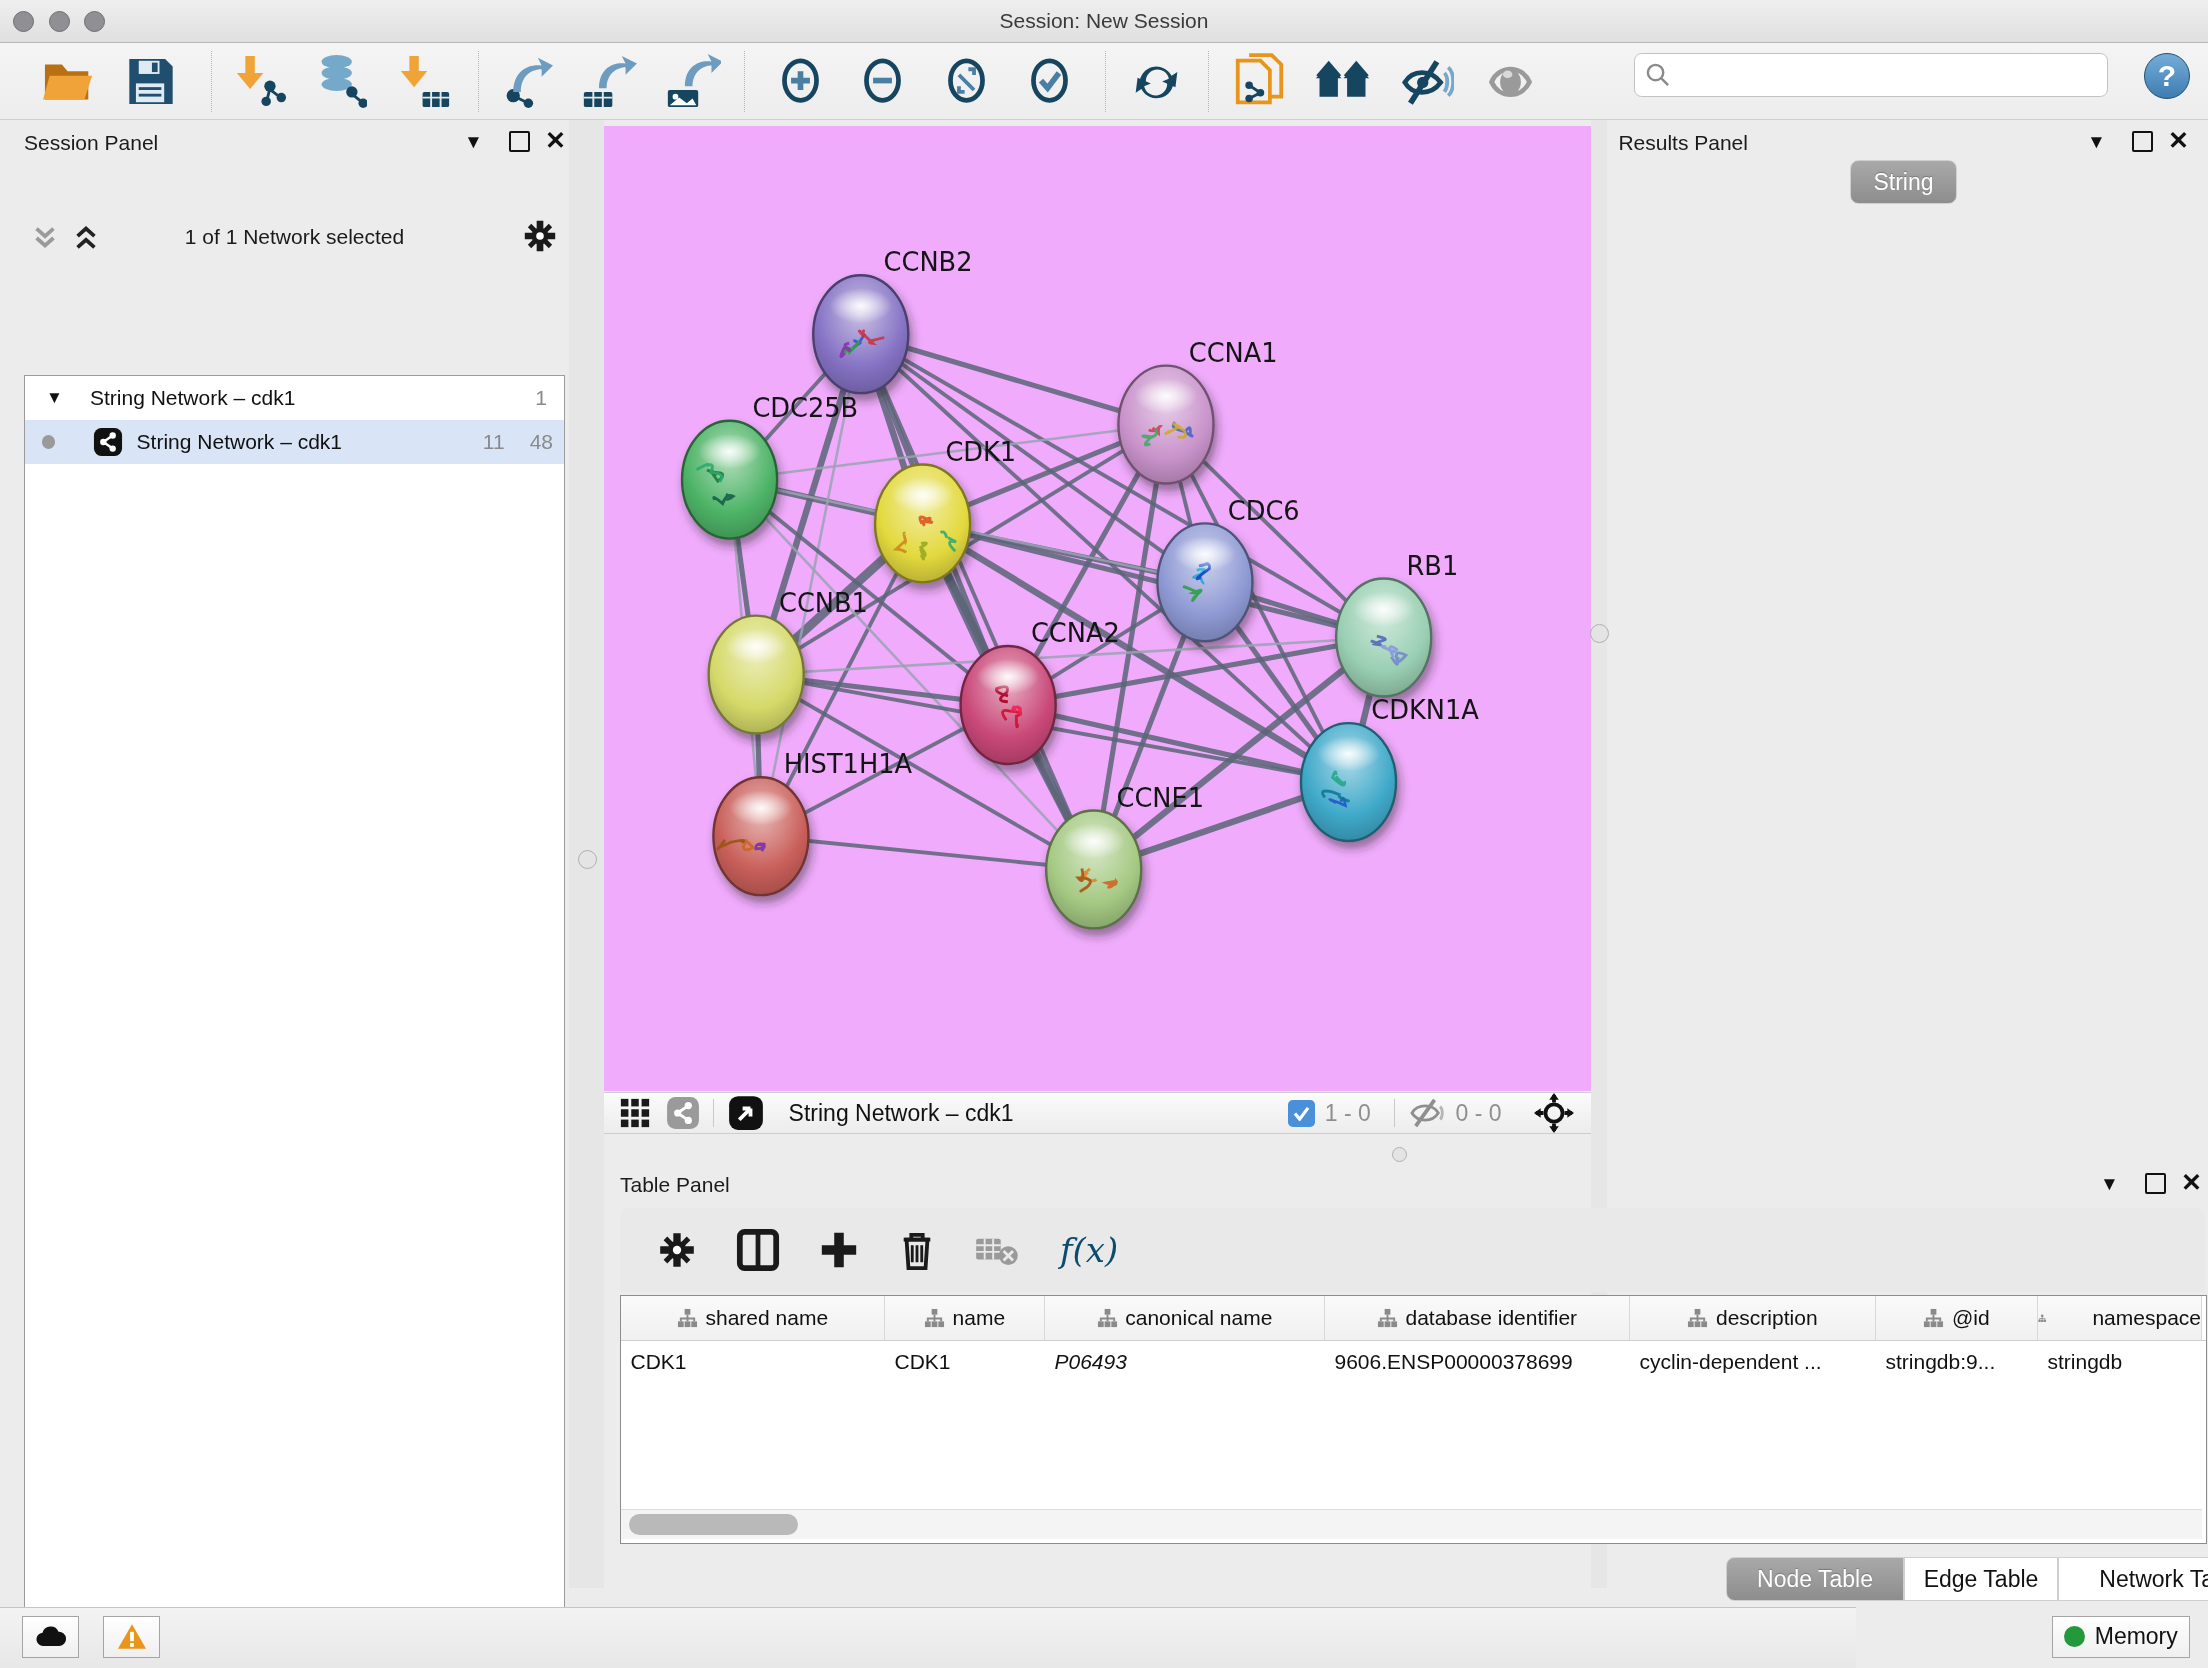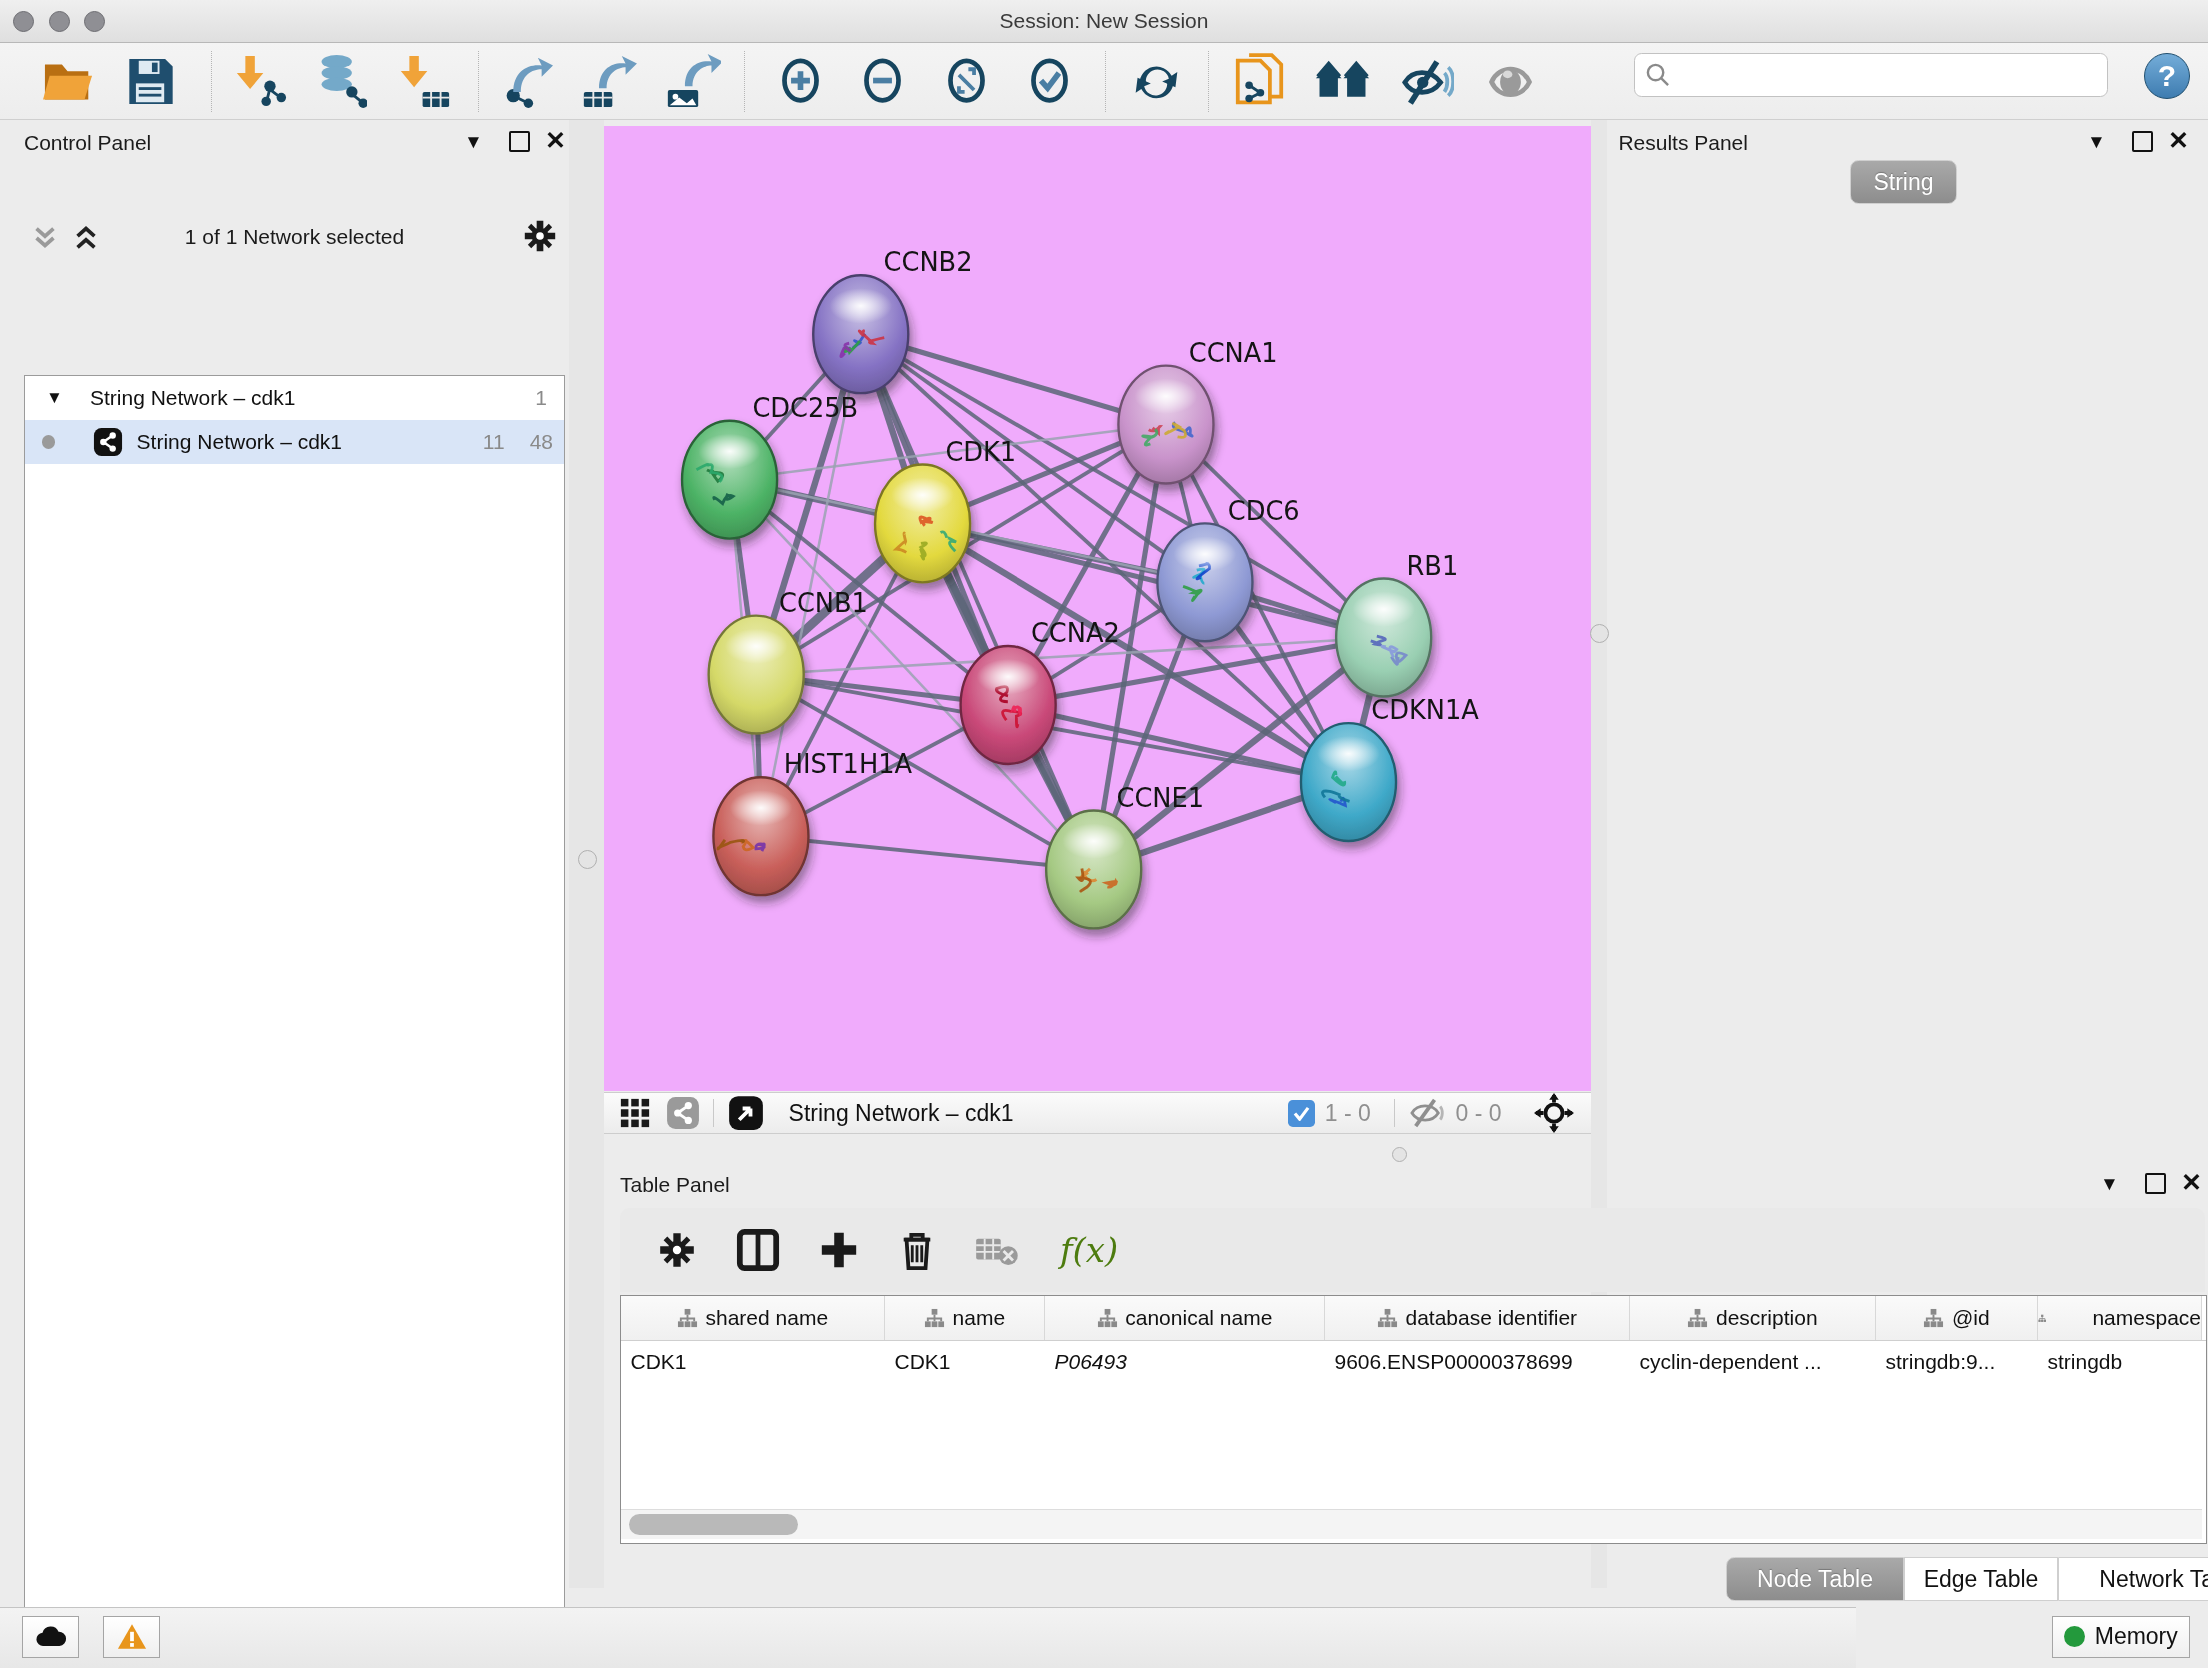--- a/index.html
+++ b/index.html
@@ -214,21 +214,21 @@
           <circle cx="11" cy="11" r="8" fill="none" stroke="#8a8a8a" stroke-width="2.5"></circle>
           <path d="M17 17 l7 7" stroke="#8a8a8a" stroke-width="2.5"></path>
         </svg>
     </span>
     <input type="text" placeholder="" style="">
   </div>
   <div id="help-btn" class="abs">?</div>
 </div>
 
 <div class="abs" style="left:0;top:120px;width:587px;height:1468px">
-  <div class="abs" style="left:24px;top:11.4px"><span class="panel-title">Control Panel</span></div>
+  <div class="abs" style="left:24px;top:11.4px"><span class="panel-title">Session Panel</span></div>
   <div class="abs win-tri" style="left:464px;top:11.4px">▼</div>
   <div class="abs win-sq" style="left:509px;top:11.4px"></div>
   <div class="abs win-x" style="left:545px;top:12.4px">✕</div>
 
 
   <div class="abs" style="left:28.5px;top:103px">
     <svg width="32" height="30" viewBox="0 0 34 32">
         <path d="M8 6 l9 8 9-8 M8 16 l9 8 9-8" stroke="#9a9a9a" stroke-width="4" fill="none"></path>
       </svg>
   </div>
@@ -608,21 +608,21 @@
   <span style="margin-left:38px">
     <svg width="44" height="34" viewBox="0 0 46 36">
         <g fill="#9a9a9a">
           <rect x="2" y="6" width="26" height="22" rx="2"></rect>
           <path d="M2 13 h26 M2 20 h26 M11 6 v22 M20 6 v22" stroke="#e9e9e9" stroke-width="2"></path>
         </g>
         <circle cx="36" cy="24" r="10" fill="#9a9a9a"></circle>
         <path d="M31 19 l10 10 M41 19 l-10 10" stroke="#e9e9e9" stroke-width="3"></path>
       </svg>
   </span>
-  <span style="margin-left:42px;font-family:'DejaVu Serif','Liberation Serif',serif;font-style:italic;font-size:34px;color:#4d7c0f">f(x)</span>
+  <span style="margin-left:42px;font-family:'DejaVu Serif','Liberation Serif',serif;font-style:italic;font-size:34px;color:#0c4a6e">f(x)</span>
 </div>
 
 <div id="tp-table" class="abs">
   <div id="tp-head" style="display:flex;border-bottom:1.9px solid #cfcfcf">
       <div class="th" style="width: 264px; flex: 0 0 264px; justify-content: center;">
         <svg width="21" height="21" viewBox="0 0 22 22">
           <g fill="#8a8a8a">
             <rect x="8" y="1" width="6" height="6"></rect>
             <rect x="1" y="14" width="6" height="6"></rect>
             <rect x="8" y="14" width="6" height="6"></rect>

